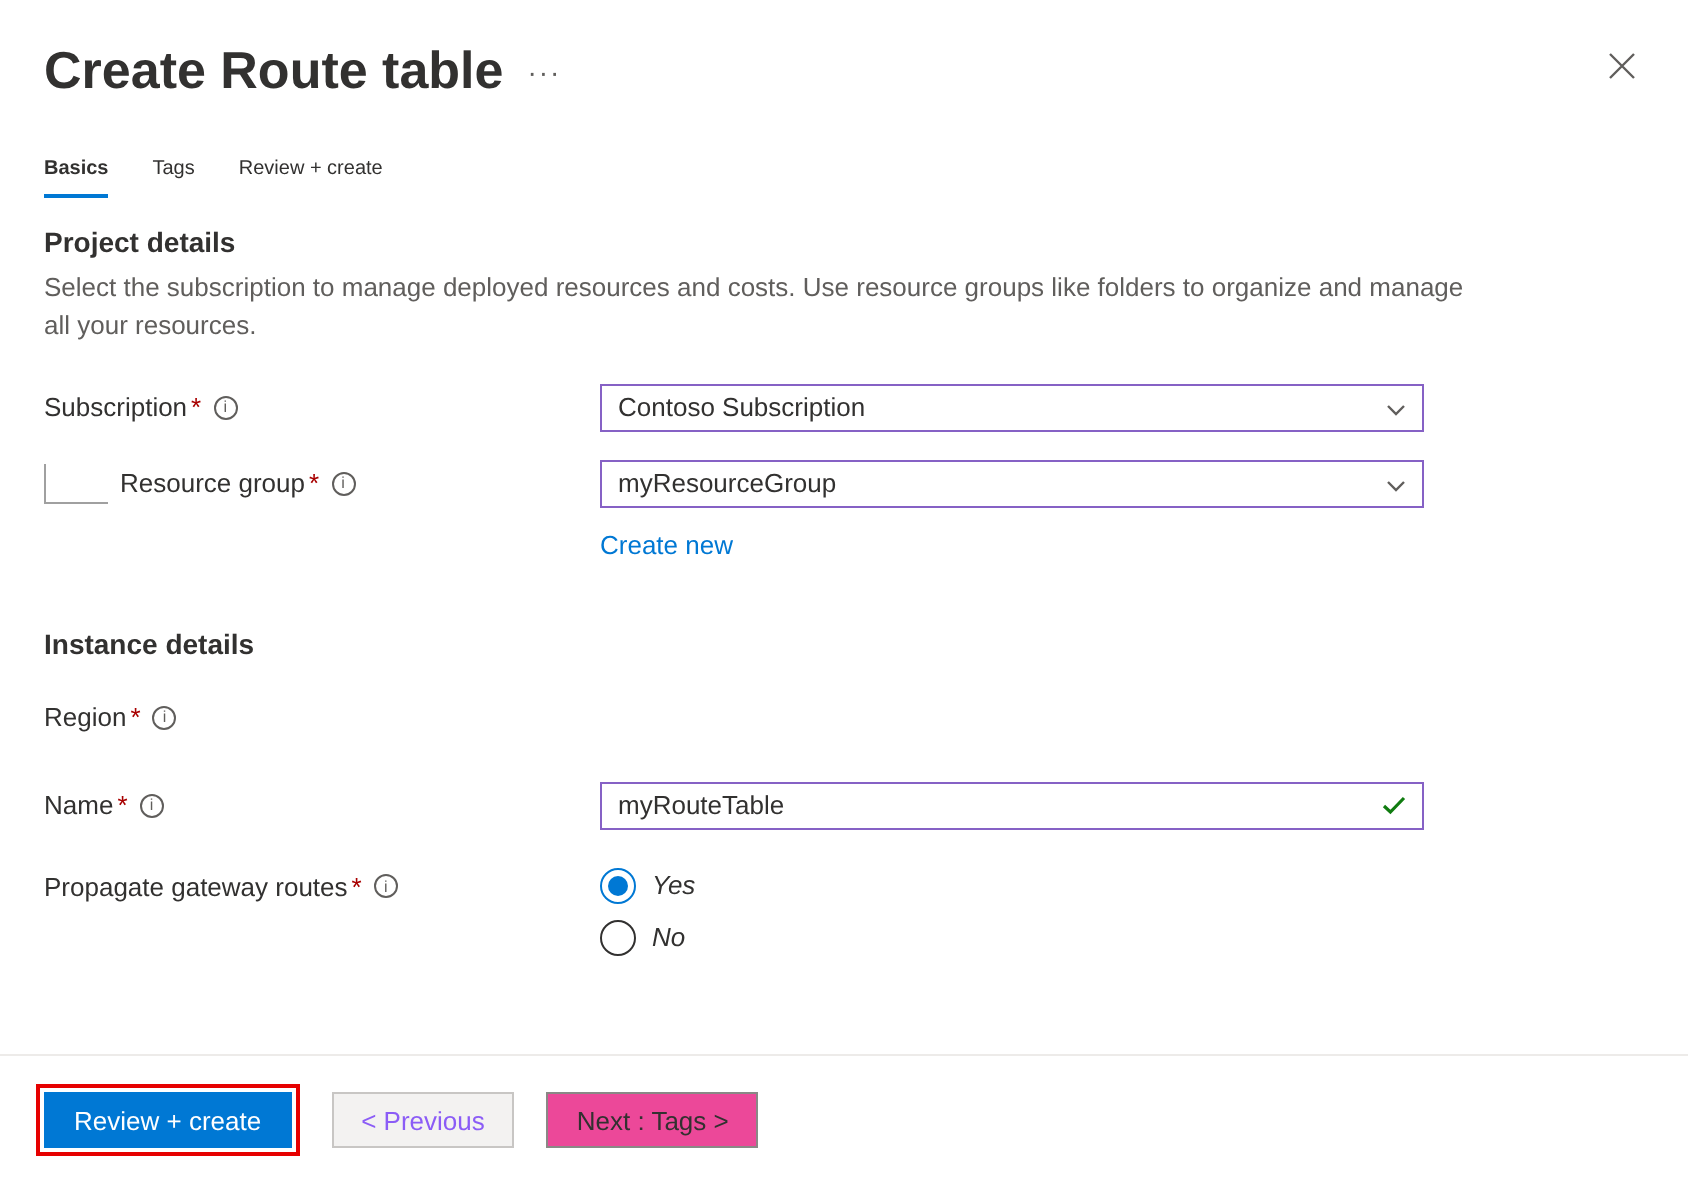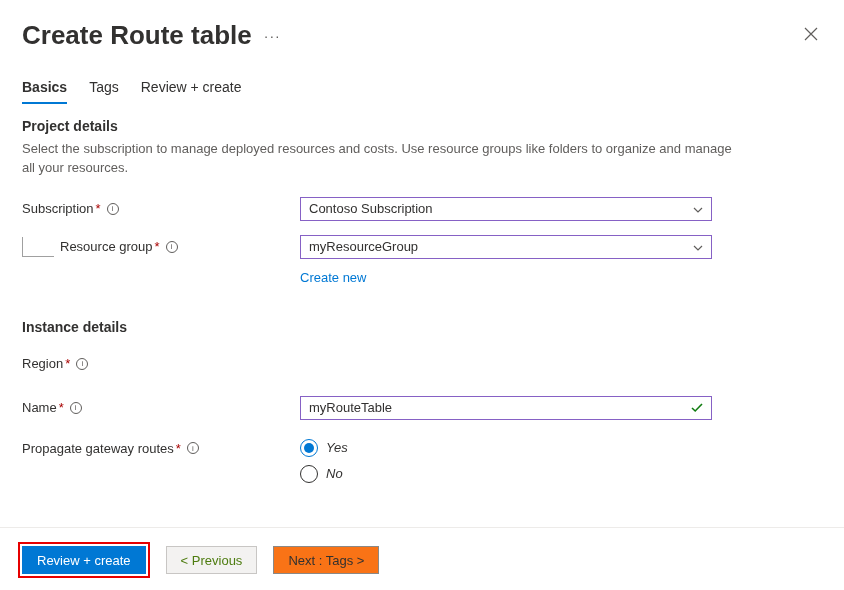--- a/index.html
+++ b/index.html
@@ -13,21 +13,21 @@
     position: relative;
     overflow: hidden;
   }
   .panel { padding: 20px 22px 0 22px; }
   .header-row { display: flex; align-items: center; justify-content: space-between; margin-bottom: 26px; }
   .header-left { display: flex; align-items: center; gap: 12px; }
   .page-title { font-size: 26px; font-weight: 600; color: #323130; }
   .dots { color: #605e5c; font-size: 14px; letter-spacing: 1px; cursor: pointer; }
   .close-btn { cursor: pointer; color: #605e5c; font-size: 16px; padding: 4px; }
   .tabs { display: flex; gap: 22px; margin-bottom: 14px; }
-  .tab { padding: 2px 0 7px 0; font-size: 14px; color: #323130; cursor: pointer; }
+  .tab { padding: 2px 0 7px 0; font-size: 10px; color: #323130; cursor: pointer; }
   .tab.active { border-bottom: 2px solid #0078d4; font-weight: 600; }
   .section-title { font-size: 14px; font-weight: 600; margin-bottom: 6px; margin-top: 4px; }
   .section-desc { font-size: 13px; color: #605e5c; line-height: 1.45; margin-bottom: 18px; max-width: 720px; }
   .form-row { display: flex; align-items: center; margin-bottom: 12px; min-height: 26px; }
   .form-label-col { width: 278px; flex-shrink: 0; display: flex; align-items: center; }
   .form-label { font-size: 13px; color: #323130; }
   .req { color: #a80000; margin-left: 2px; }
   .info-icon {
     display: inline-flex; align-items: center; justify-content: center;
     width: 12px; height: 12px; border: 1px solid #605e5c; border-radius: 50%;
@@ -54,24 +54,24 @@
   .radio-outer.selected { border-color: #0078d4; }
   .radio-inner { width: 10px; height: 10px; border-radius: 50%; background: #0078d4; }
   .section-gap { height: 18px; }
   .footer {
     position: absolute; bottom: 12px; left: 0; right: 0;
     border-top: 1px solid #edebe9; padding: 14px 18px 0 18px;
     display: flex; gap: 16px; align-items: center;
   }
   .btn {
     height: 28px; padding: 0 14px; font-size: 13px; border: 1px solid #8a8886;
-    background: #f97316; color: #323130; cursor: pointer; font-family: inherit;
+    background: #ec4899; color: #323130; cursor: pointer; font-family: inherit;
   }
   .btn-primary { background: #0078d4; color: #fff; border: 1px solid #0078d4; font-weight: 400; }
-  .btn-disabled { background: #f3f2f1; color: #4d7c0f; border: 1px solid #c8c6c4; cursor: default; }
+  .btn-disabled { background: #f3f2f1; color: #8b5cf6; border: 1px solid #c8c6c4; cursor: default; }
   .highlight-box { border: 2px solid #e60000; padding: 2px; display: inline-flex; }
 </style>
 </head>
 <body>
 
 <div class="panel">
 
   <div class="header-row">
     <div class="header-left">
       <h1 class="page-title">Create Route table</h1>

